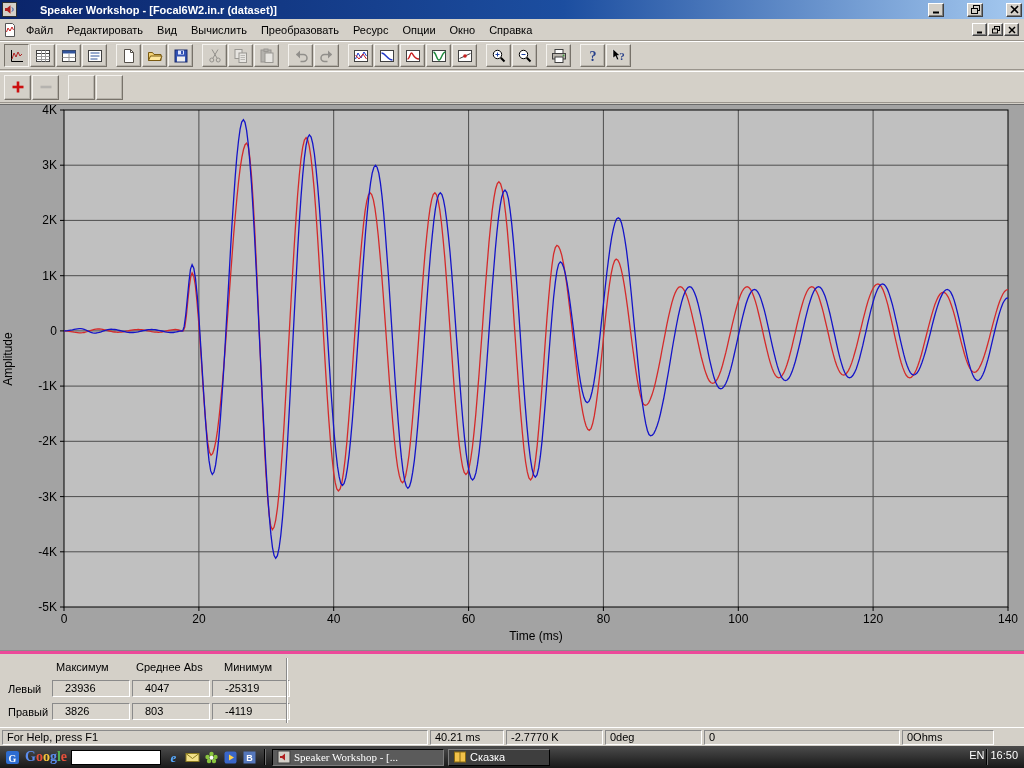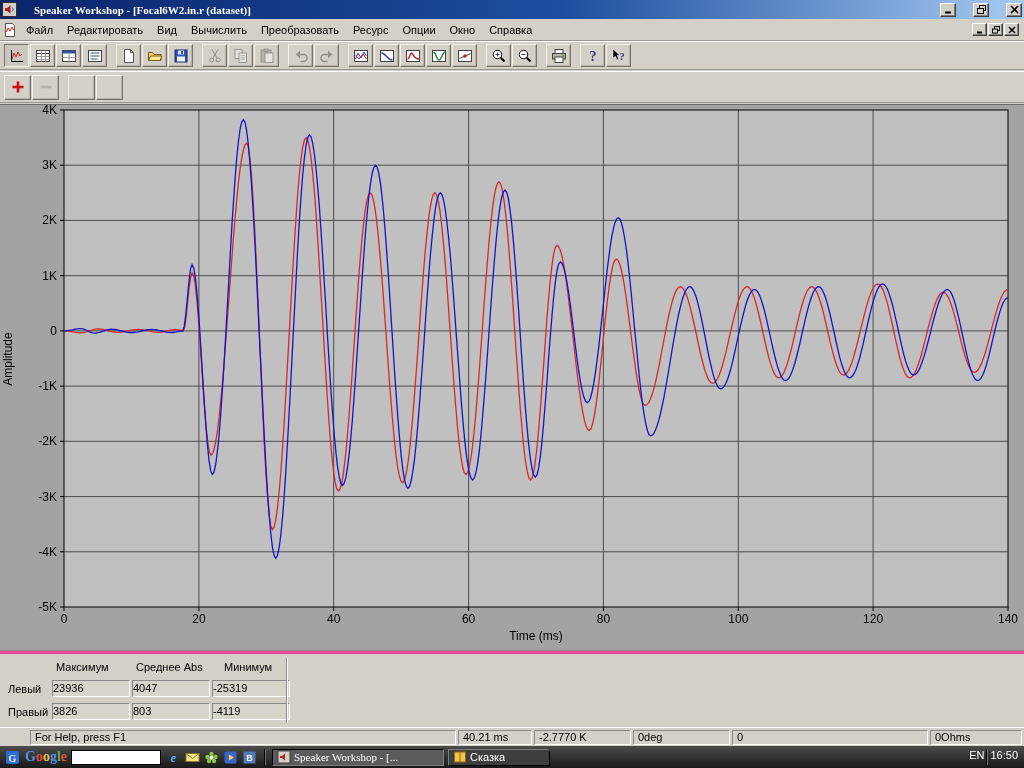--- a/index.html
+++ b/index.html
@@ -2,21 +2,21 @@
 <html><head>
 <meta charset="utf-8">
 <style>
   *{margin:0;padding:0;box-sizing:border-box;cursor:default;}
   html,body{width:1024px;height:768px;overflow:hidden;}
   body{position:relative;background:#d4d0c8;font-family:"Liberation Sans",sans-serif;font-size:11px;color:#000;}
 
   
   .titlebar{position:absolute;left:0;top:0;width:1024px;height:19px;
     background:linear-gradient(90deg,#0a246a 0%,#1c4ea0 55%,#a6caf0 100%);
-    display:flex;align-items:center;padding:0 2px;gap:15px;font-family:Liberation Serif, serif;}
+    display:flex;align-items:center;padding:0 2px;gap:21px;}
   .title-text{color:#fff;font-weight:bold;font-size:11px;flex:1;white-space:nowrap;overflow:hidden;}
   .win-btn{width:16px;height:14px;background:#d4d0c8;border:1px solid;
     border-color:#ffffff #404040 #404040 #ffffff;box-shadow:inset -1px -1px 0 #808080;
     display:inline-flex;align-items:center;justify-content:center;margin-left:2px;flex:none;}
 
   
   .menubar{position:absolute;left:0;top:19px;width:1024px;height:22px;background:#d4d0c8;
     display:flex;align-items:center;padding:0 3px;border-bottom:1px solid #9a958d;}
   .menu-item{padding:3px 7px;white-space:nowrap;}
   .doc-icon{margin-right:2px;display:inline-flex;}
@@ -43,27 +43,27 @@
     border-top:1px solid #6a6a6a;}
   #chart-svg{display:block;}
   #chart-svg text{font-family:"Liberation Sans",sans-serif;fill:#000;}
 
   
   .stats-panel{position:absolute;left:0;top:651px;width:1024px;height:76px;background:#d4d0c8;
     border-top:3px solid #ec4899;box-shadow:0 -1px 0 #8a8a8a;}
   .col-h{position:absolute;top:7px;white-space:nowrap;}
   .row-label{position:absolute;left:8px;white-space:nowrap;}
   .stat-box{position:absolute;width:78px;height:17px;border:1px solid;
-    border-color:#8a8a8a #ffffff #ffffff #8a8a8a;background:#d8d4cc;padding:1px 0;line-height:13px;}
+    border-color:#8a8a8a #ffffff #ffffff #8a8a8a;background:#d8d4cc;padding:1px 12px;line-height:13px;}
   .v-div{position:absolute;left:286px;top:4px;bottom:4px;width:2px;
     border-left:1px solid #8a8a8a;border-right:1px solid #ffffff;}
 
   
   .statusbar{position:absolute;left:0;top:727px;width:1024px;height:19px;background:#d4d0c8;
-    display:flex;align-items:center;padding:0 2px;gap:2px;border-top:1px solid #ffffff;justify-content:flex-end;}
+    display:flex;align-items:center;padding:0 2px;gap:2px;border-top:1px solid #ffffff;}
   .pane{height:15px;border:1px solid;border-color:#8a8a8a #ffffff #ffffff #8a8a8a;
     padding:0 4px;line-height:13px;white-space:nowrap;overflow:hidden;flex:none;}
 
   
   .taskbar{position:absolute;left:0;top:746px;width:1024px;height:22px;
     background:linear-gradient(#4c4c4c,#181818);display:flex;align-items:center;
     padding:0 4px;gap:4px;color:#fff;}
   #google-logo span{font-family:"Liberation Serif",serif;font-weight:bold;font-size:14px;}
   .search-input{width:90px;height:15px;border:1px solid #000;background:#fff;font-size:11px;
     padding:0 3px;font-family:"Liberation Sans",sans-serif;}

